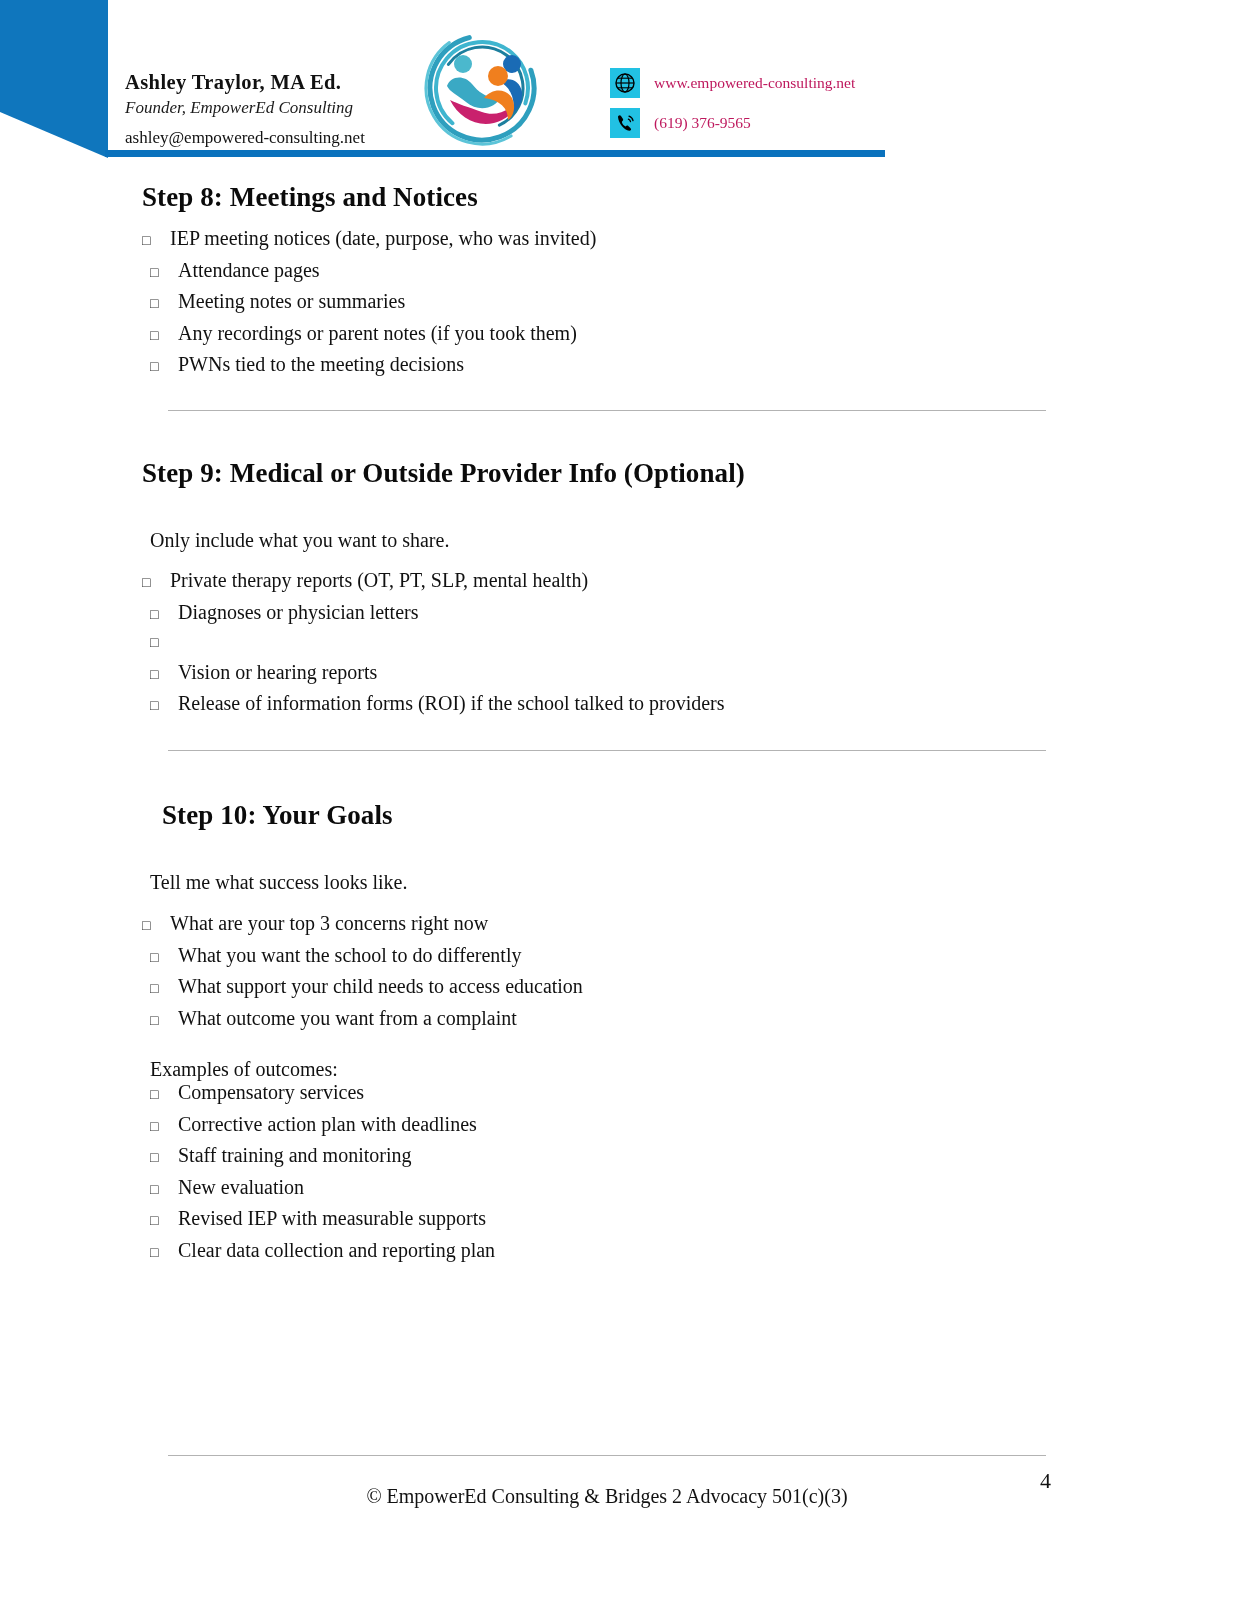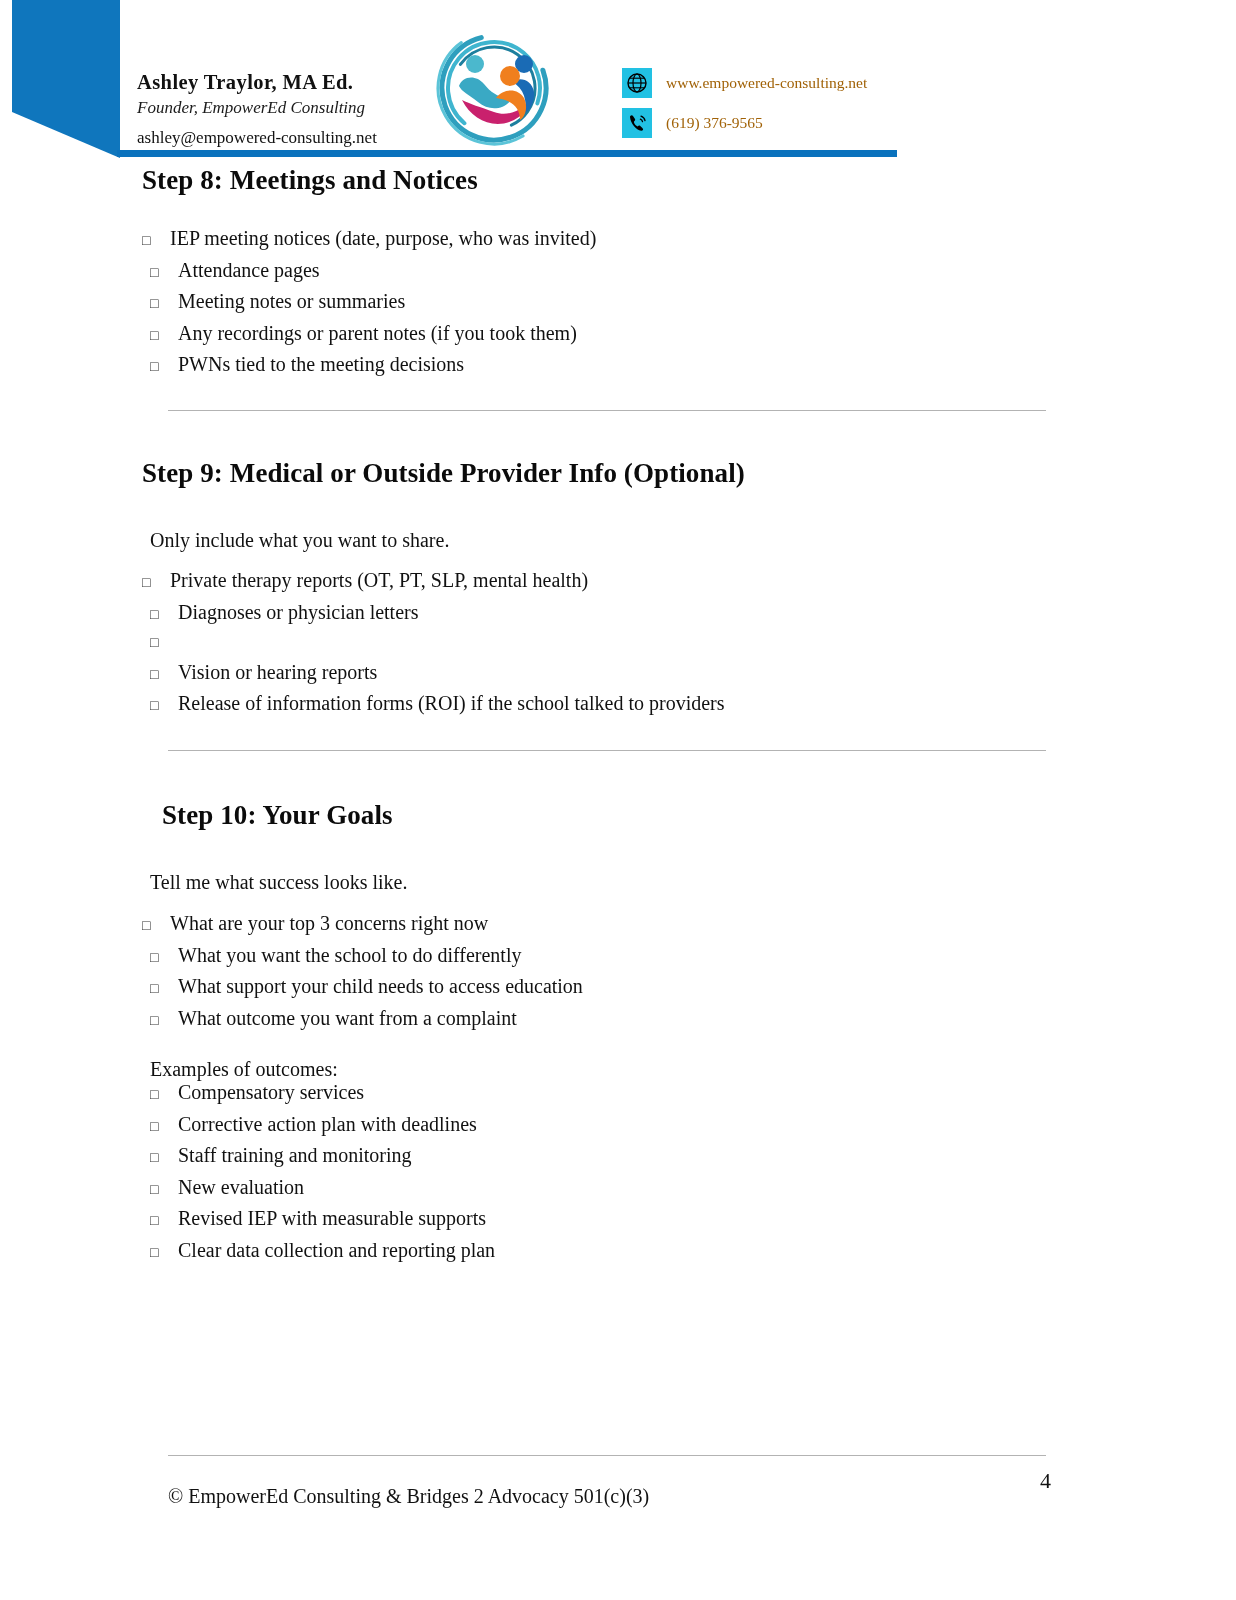--- a/index.html
+++ b/index.html
@@ -12,21 +12,21 @@
     height: 1600px;
     position: relative;
     font-family: "Liberation Serif", "DejaVu Serif", serif;
     color: #111111;
     overflow: hidden;
   }
 
   
   #header {
     position: absolute;
-    left: 12px; top: 0;
+    left: 0; top: 0;
     width: 1104px;
     height: 162px;
   }
   #blue-corner {
     position: absolute;
     left: 0; top: 0;
     width: 112px;
     height: 158px;
   }
   #header-identity {
@@ -81,21 +81,21 @@
     height: 30px;
     background: #22c1e3;
     display: inline-flex;
     align-items: center;
     justify-content: center;
     flex: 0 0 auto;
   }
   .contact-text {
     margin-left: 14px;
     font-size: 15.5px;
-    color: #a16207;
+    color: #be185d;
     white-space: nowrap;
     font-family: "Liberation Serif", "DejaVu Serif", serif;
   }
   #header-rule {
     position: absolute;
     left: 105px;
     top: 150px;
     width: 780px;
     height: 7px;
     background: #0a72bd;
@@ -154,21 +154,21 @@
   ul.checklist li .itxt {
     display: inline-block;
   }
   hr.divider {
     border: none;
     border-top: 1.5px solid #b3b3b3;
     margin: 0;
   }
 
   
-  #sec8-heading { position: absolute; left: 142px; top: 2px; text-align: right; }
+  #sec8-heading { position: absolute; left: 142px; top: 19px; text-align: right; }
   #sec8-list    { position: absolute; left: 150px; top: 62px; }
   #div1 { position: absolute; left: 168px; top: 248px; width: 878px; }
   #sec9-heading { position: absolute; left: 142px; top: 295px; }
   #sec9-lead    { position: absolute; left: 142px; top: 357px; }
   #sec9-list    { position: absolute; left: 150px; top: 404px; }
   #div2 { position: absolute; left: 168px; top: 588px; width: 878px; }
   #sec10-heading { position: absolute; left: 142px; top: 637px; margin-left: 20px; }
   #sec10-lead    { position: absolute; left: 142px; top: 699px; }
   #sec10-list    { position: absolute; left: 150px; top: 747px; }
   #examples-label { position: absolute; left: 142px; top: 886px; }
@@ -187,20 +187,21 @@
     top: 0;
     width: 878px;
     height: 0;
     border-top: 1.5px solid #b3b3b3;
   }
   #footer-text {
     position: absolute;
     left: 168px;
     top: 30px;
     width: 878px;
+    text-align: center;
     font-size: 20px;
     color: #111;
   }
   #page-number {
     position: absolute;
     left: 1040px;
     top: 1468px;
     font-size: 22px;
     color: #111;
   }

